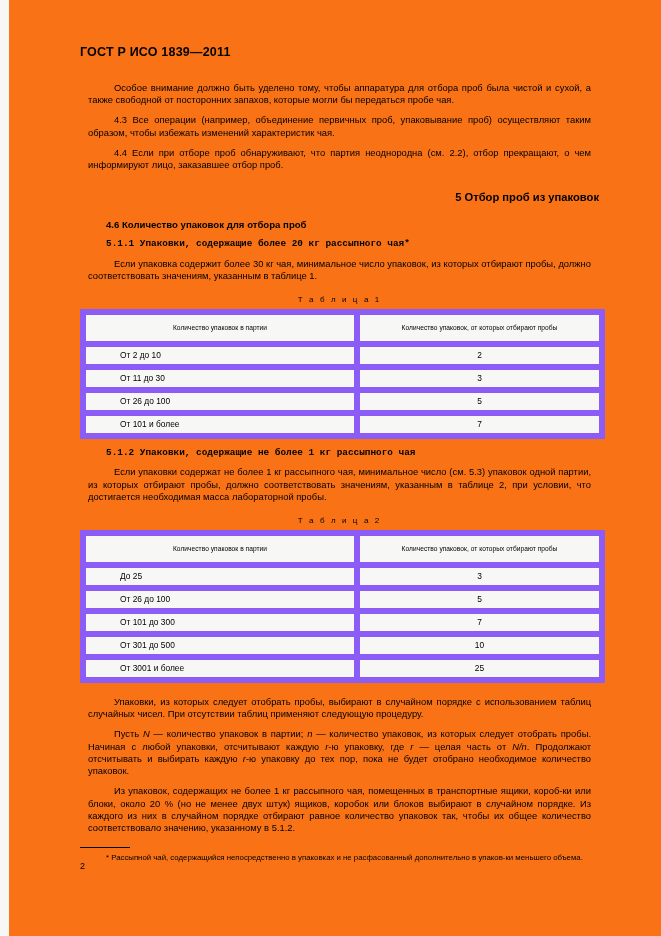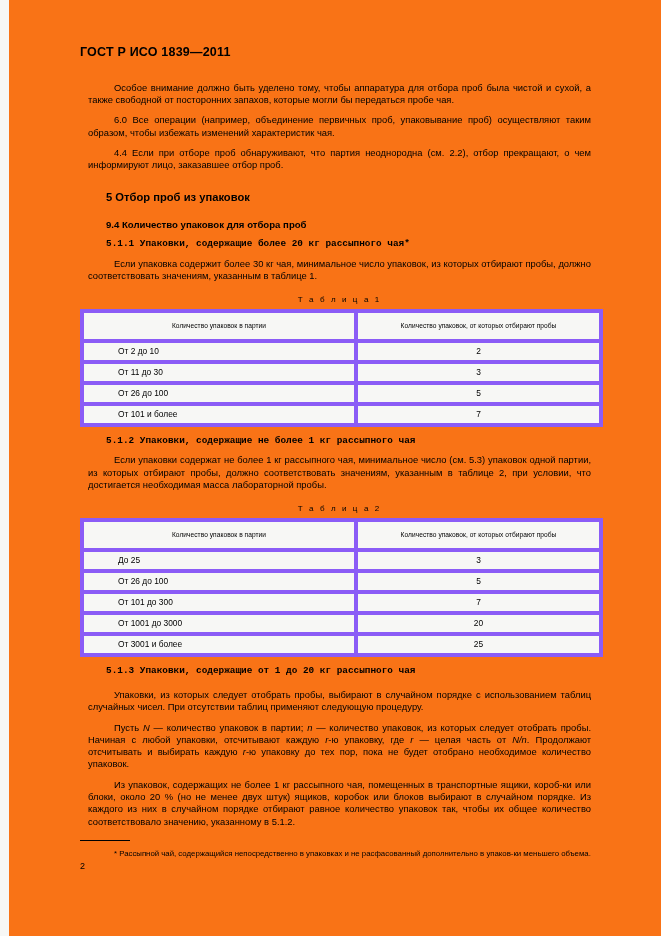--- a/index.html
+++ b/index.html
@@ -45,20 +45,21 @@
     text-align: justify;
     text-indent: 26px;
     hyphens: none;
   }
   h2.sec {
     font-size: 11.2px;
     font-weight: bold;
     margin: 19px 0 0 0;
     padding-left: 26px;
     line-height: 1.2;
+    text-align: right;
   }
   h3.sub {
     font-size: 9.6px;
     font-weight: bold;
     margin: 15px 0 0 0;
     padding-left: 26px;
     line-height: 1.2;
   }
   h4.subsub {
     font-size: 9.4px;
@@ -76,21 +77,21 @@
     line-height: 1.2;
     text-align: center;
   }
   table.gost {
     border-collapse: collapse;
     width: 519px;
     table-layout: fixed;
     background: #f7f7f5;
   }
   table.gost td, table.gost th {
-    border: 4px solid #8b5cf6;
+    border: 6px solid #8b5cf6;
     font-weight: normal;
     padding: 0;
   }
   table.gost thead th {
     font-size: 6.6px;
     text-align: center;
     height: 26px;
     vertical-align: middle;
     border-bottom: 2px solid #000;
     letter-spacing: 0.05px;
@@ -109,21 +110,21 @@
   }
   .col-a { width: 274px; }
   .col-b { width: 245px; }
   .fn-rule {
     width: 50px;
     height: 1px;
     background: #000;
     margin: 12px 0 5px 0;
   }
   p.footnote {
-    margin: 8px;
+    margin: 0;
     font-size: 7.8px;
     line-height: 10.6px;
     text-align: justify;
     text-indent: 26px;
   }
   .pageno {
     position: absolute;
     left: 71px;
     top: 861px;
     font-size: 9px;
@@ -133,25 +134,25 @@
 </head>
 <body>
 
 <div id="page">
   <div class="sheet">
     <div class="content">
 
       <div class="doc-header">ГОСТ Р ИСО 1839—2011</div>
 
       <p class="para">Особое внимание должно быть уделено тому, чтобы аппаратура для отбора проб была чистой и сухой, а также свободной от посторонних запахов, которые могли бы передаться пробе чая.</p>
-      <p class="para">6.0  Все операции (например, объединение первичных проб, упаковывание проб) осуществляют таким образом, чтобы избежать изменений характеристик чая.</p>
+      <p class="para">4.3  Все операции (например, объединение первичных проб, упаковывание проб) осуществляют таким образом, чтобы избежать изменений характеристик чая.</p>
       <p class="para">4.4  Если при отборе проб обнаруживают, что партия неоднородна (см. 2.2), отбор прекращают, о чем информируют лицо, заказавшее отбор проб.</p>
 
       <h2 class="sec">5  Отбор проб из упаковок</h2>
-      <h3 class="sub">9.4  Количество упаковок для отбора проб</h3>
+      <h3 class="sub">4.6  Количество упаковок для отбора проб</h3>
       <h4 class="subsub">5.1.1  Упаковки, содержащие более 20 кг рассыпного чая*</h4>
       <p class="para">Если упаковка содержит более 30 кг чая, минимальное число упаковок, из которых отбирают пробы, должно соответствовать значениям, указанным в таблице 1.</p>
 
       <div class="tbl-caption">Т а б л и ц а  1</div>
       <table class="gost">
         <colgroup>
             <col class="col-a">
             <col class="col-b">
           </colgroup>
         <thead>
@@ -202,31 +203,30 @@
           </tr>
           <tr>
             <td class="label">От 26 до 100</td>
             <td class="value">5</td>
           </tr>
           <tr>
             <td class="label">От 101 до 300</td>
             <td class="value">7</td>
           </tr>
           <tr>
-            <td class="label">От 1001 до 3000</td>
-            <td class="value">20</td>
+            <td class="label">От 301 до 500</td>
+            <td class="value">10</td>
           </tr>
           <tr>
             <td class="label">От 3001 и более</td>
             <td class="value">25</td>
           </tr>
         </tbody>
       </table>
 
-      <h4 class="subsub">5.1.3  Упаковки, содержащие от 1 до 20 кг рассыпного чая</h4>
 
       <div class="spacer-s"></div>
       <p class="para">Упаковки, из которых следует отобрать пробы, выбирают в случайном порядке с использованием таблиц случайных чисел. При отсутствии таблиц применяют следующую процедуру.</p>
 
       <p class="para"><span>Пусть </span><i>N</i><span> — количество упаковок в партии; </span><i>n</i><span> — количество упаковок, из которых следует отобрать пробы. Начиная с любой упаковки, отсчитывают каждую </span><i>r</i><span>-ю упаковку, где </span><i>r</i><span> — целая часть от </span><i>N/n</i><span>. Продолжают отсчитывать и выбирать каждую </span><i>r</i><span>-ю упаковку до тех пор, пока не будет отобрано необходимое количество упаковок.</span></p>
 
       <p class="para">Из упаковок, содержащих не более 1 кг рассыпного чая, помещенных в транспортные ящики, короб-ки или блоки, около 20 % (но не менее двух штук) ящиков, коробок или блоков выбирают в случайном порядке. Из каждого из них в случайном порядке отбирают равное количество упаковок так, чтобы их общее количество соответствовало значению, указанному в 5.1.2.</p>
 
       <div class="fn-rule"></div>
       <p class="footnote">*  Рассыпной чай, содержащийся непосредственно в упаковках и не расфасованный дополнительно в упаков-ки меньшего объема.</p>

